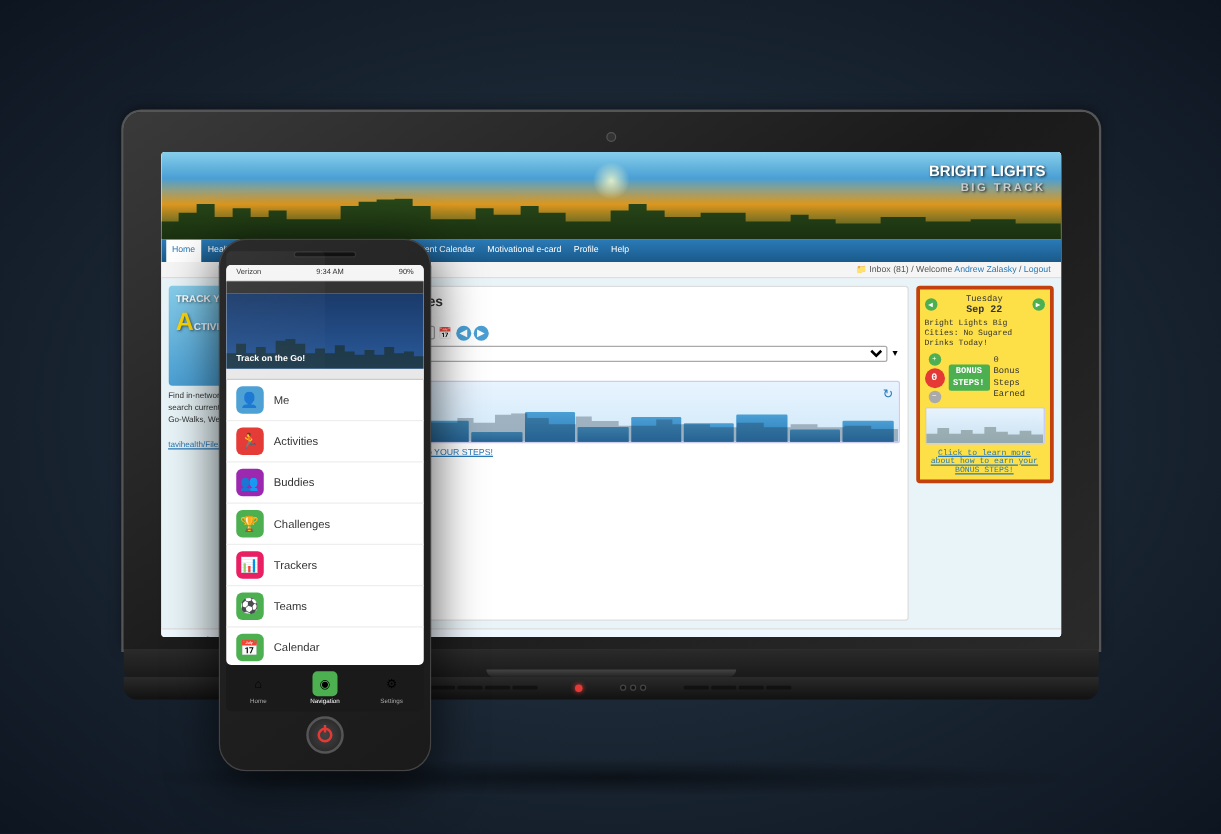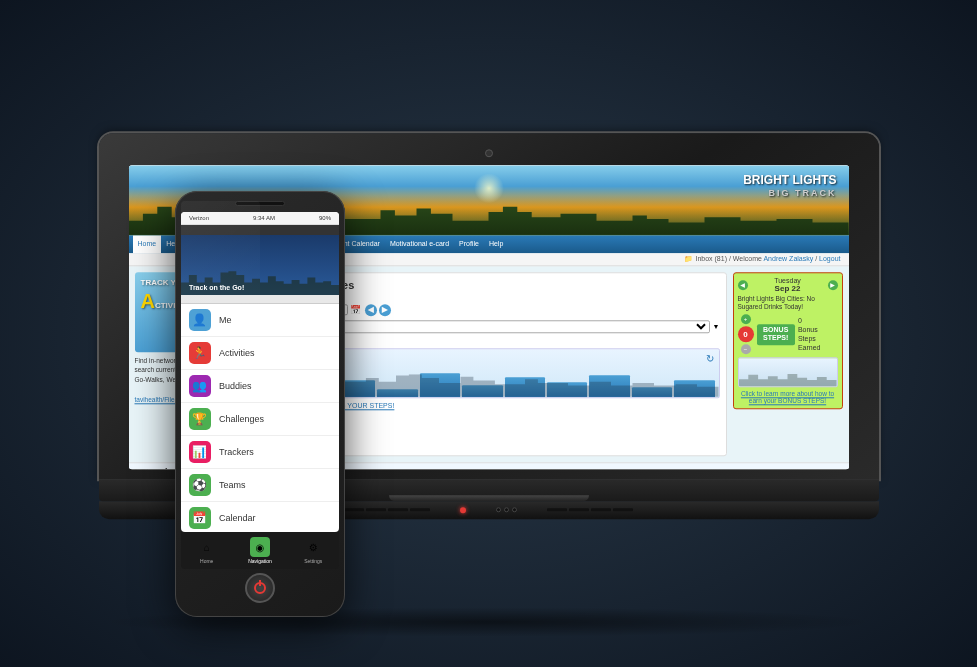--- a/index.html
+++ b/index.html
@@ -42,21 +42,21 @@
       width: 8px;
       height: 8px;
       background: #333;
       border-radius: 50%;
       margin: 0 auto 8px auto;
       border: 1px solid #555;
     }
 
     .laptop-screen {
       width: 100%;
-      height: 304px;
+      height: 388px;
       background: #fff;
       border-radius: 3px;
       overflow: hidden;
       position: relative;
     }
 
     .laptop-base {
       background: linear-gradient(180deg, #2a2a2a, #1a1a1a);
       height: 22px;
       border-radius: 0 0 4px 4px;
@@ -311,26 +311,27 @@
       font-size: 7px;
       color: #2a7ab8;
       text-decoration: underline;
       cursor: pointer;
       display: block;
       margin-bottom: 2px;
     }
 
     
     .right-panel-date {
-      background: #bef264;
-      border: 1px solid #c2410c;
+      background: #fde047;
+      border: 3px solid #c2410c;
       border-radius: 3px;
       padding: 4px;
       margin-bottom: 4px;
       font-size: 7px;
+      font-family: Liberation Mono, monospace;
     }
 
     .date-nav {
       display: flex;
       align-items: center;
       justify-content: space-between;
       margin-bottom: 2px;
     }
 
     .date-circle {

